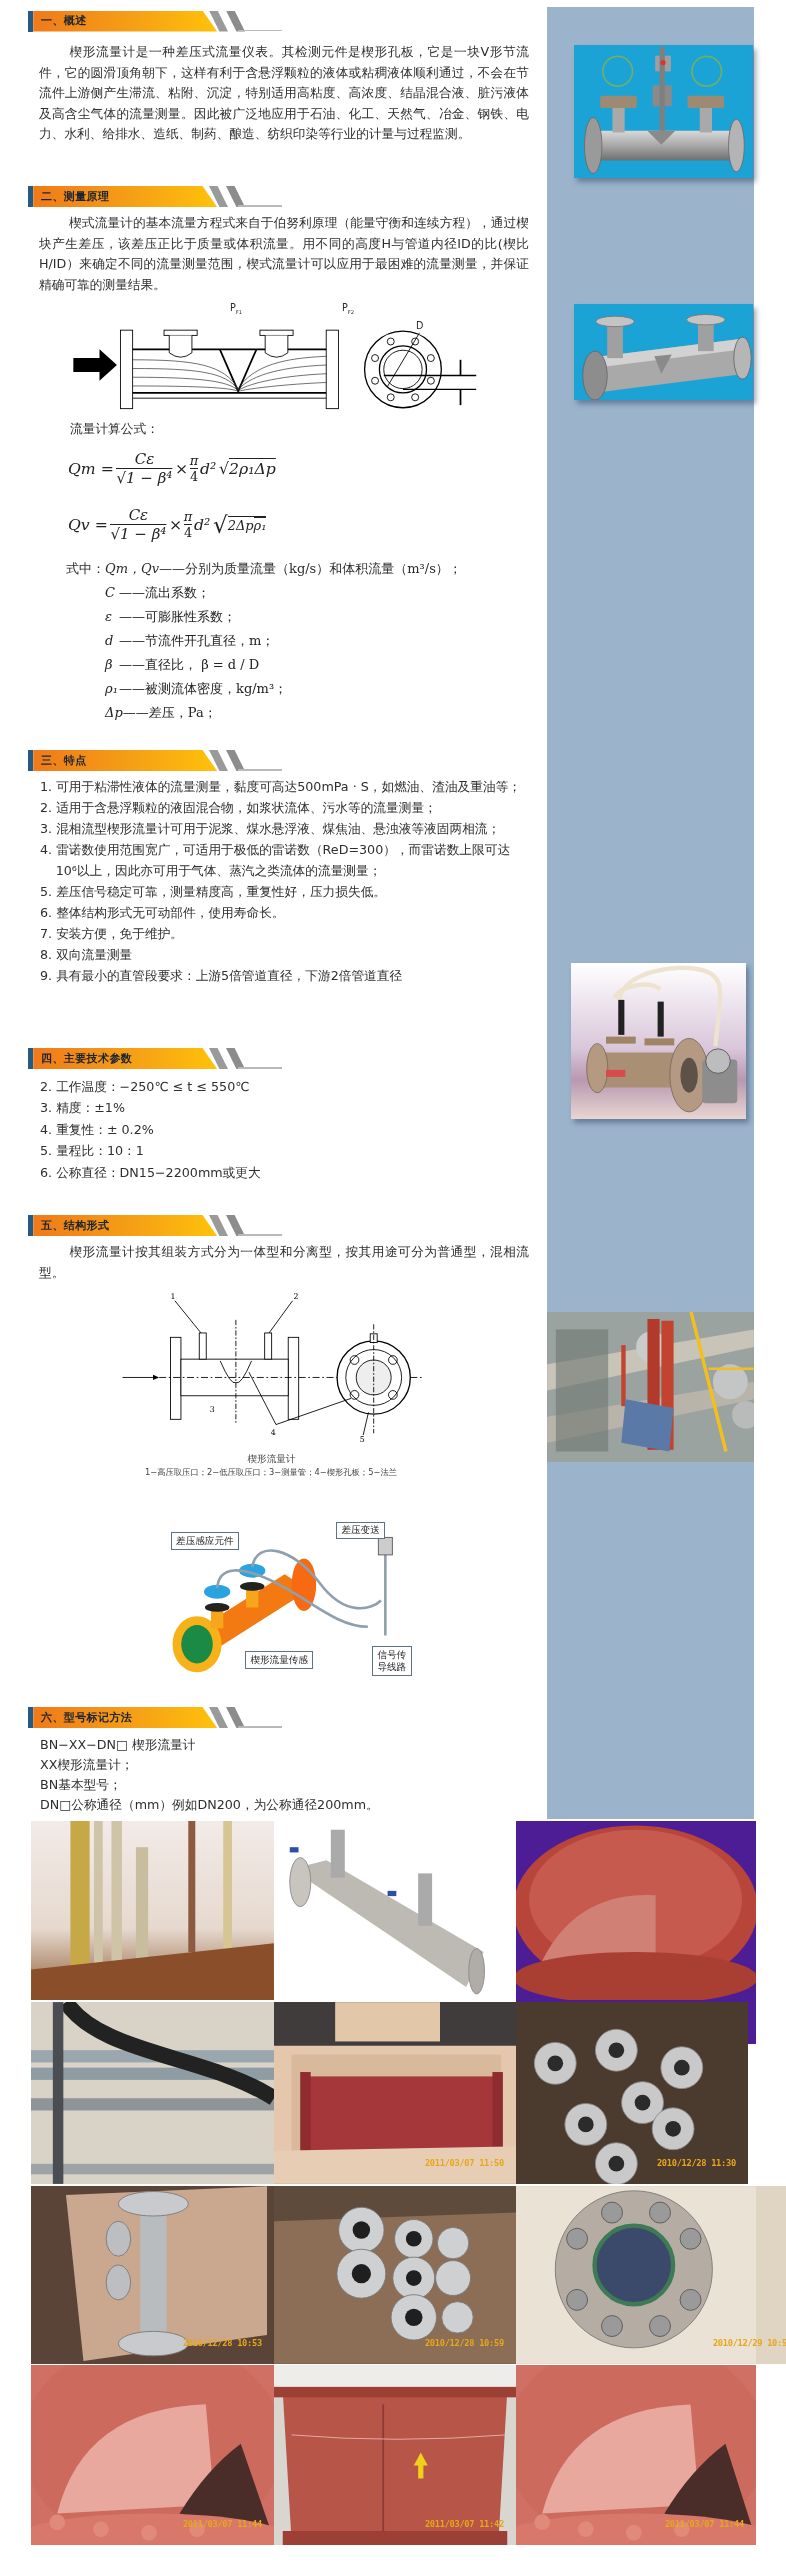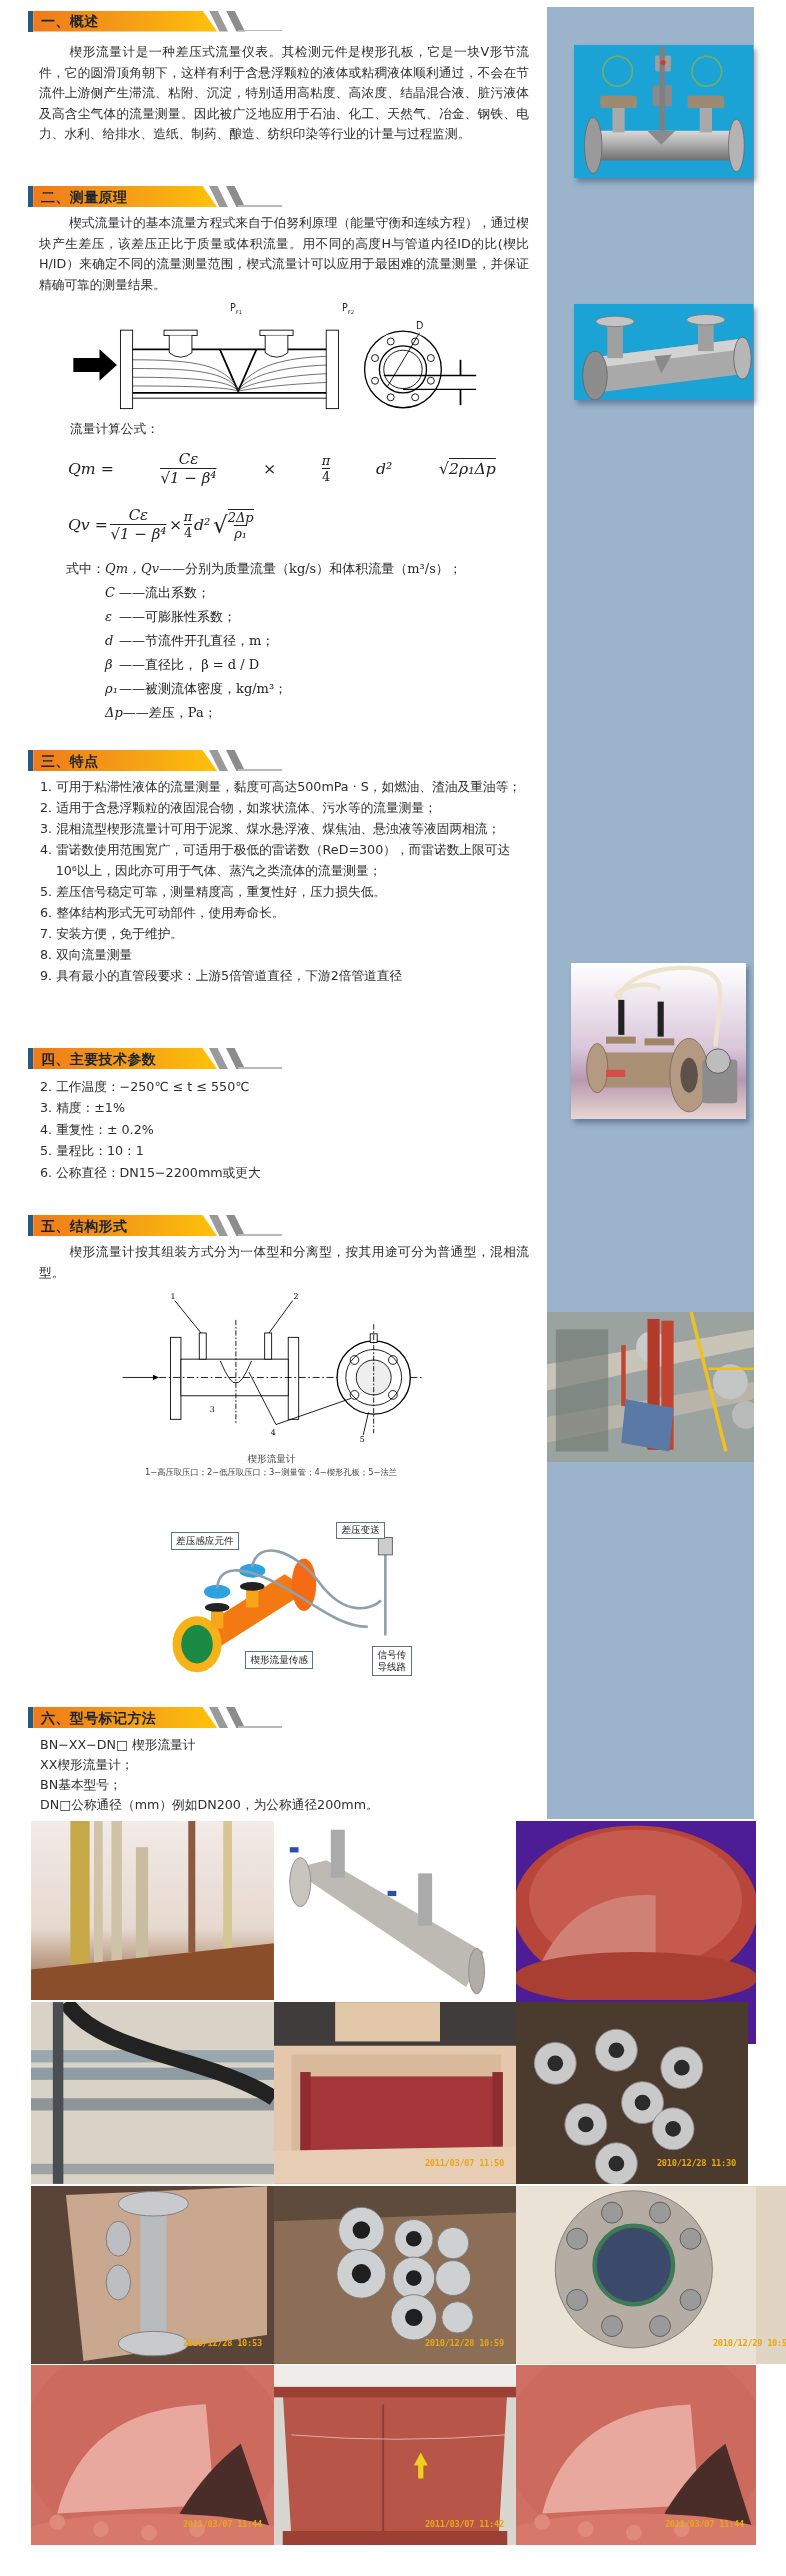--- a/index.html
+++ b/index.html
@@ -15,21 +15,21 @@
   .sec-head { position: absolute; left: 28px; width: 254px; height: 21px; }
   .sec-head .accent { position: absolute; left: 0; top: 0; width: 5.2px; height: 21px; background: #245a86; }
   .sec-head .grad { position: absolute; left: 5.2px; top: 0; width: 184px; height: 21px;
         background: linear-gradient(90deg, #ef7a1a 0%, #f5a016 55%, #ffc20a 100%);
         clip-path: polygon(0 0, 92% 0, 100% 100%, 0 100%); }
   .sec-head .stripe { position: absolute; top: 0; width: 19px; height: 21px; background: #9a9a9a;
         clip-path: polygon(0 0, 45% 0, 100% 100%, 55% 100%); }
   .sec-head .stripe.s1 { left: 181px; }
   .sec-head .stripe.s2 { left: 198px; background: #8c8c8c; }
   .sec-head .line { position: absolute; left: 210px; top: 19px; width: 44px; height: 1.7px; background: #b9b9b9; }
-  .sec-head .title { position: absolute; left: 13px; top: 2.6px; font-size: 14px; font-weight: bold; color: #1c2430; letter-spacing: 0.4px; }
+  .sec-head .title { position: absolute; left: 13px; top: 2.6px; font-size: 11px; font-weight: bold; color: #1c2430; letter-spacing: 0.4px; }
 
   .para { position: absolute; left: 39px; width: 490px; font-size: 12.7px; line-height: 20.5px; color: #2e2e2e; text-align: justify; }
   .para .indent { display: inline-block; width: 30px; }
 
   .list { position: absolute; left: 40px; width: 490px; font-size: 12.7px; line-height: 21px; color: #2e2e2e; }
   .list .item { padding-left: 15.7px; text-indent: -15.7px; }
 
   .formula { font-family: "DejaVu Serif", "Liberation Serif", serif; font-style: italic; font-size: 15.7px; color: #222; }
   .legend { position: absolute; left: 66px; font-family: "DejaVu Serif", "Liberation Serif", serif; font-size: 13px; line-height: 24px; color: #222; }
   .legend .sym { font-style: italic; display: inline-block; min-width: 14px; }
@@ -186,21 +186,21 @@
     <line x1="452" y1="64" x2="452" y2="82" stroke="#000" stroke-width="2"></line>
     <line x1="452" y1="98" x2="452" y2="116" stroke="#000" stroke-width="2"></line>
   </svg>
   <span style="position:absolute;left:164px;top:-1.7px;font-size:9.6px;"><span>P</span><sub style="font-size:5.2px;">F1</sub></span>
   <span style="position:absolute;left:276px;top:-1.7px;font-size:9.6px;"><span>P</span><sub style="font-size:5.2px;">F2</sub></span>
   <span style="position:absolute;left:350px;top:15.7px;font-size:9.6px;">D</span>
 </div>
 
 <div style="position:absolute;left:70px;top:421px;font-size:12.7px;">流量计算公式：</div>
 
-<div style="position:absolute;left:68px;top:446px;height:45px;display:flex;align-items:center;gap:44px;" class="formula">
+<div style="position:absolute;left:68px;top:446px;height:45px;display:flex;align-items:center;" class="formula">
   <span>Qm =</span>
   <span style="display:inline-flex;flex-direction:column;align-items:center;margin:0 2.6px;">
     <span style="font-size:15px;">Cε</span>
     <span style="border-top:1.3px solid #222;padding-top:0.9px;font-size:15px;">√<span style="text-decoration:overline;">1 − β⁴</span></span>
   </span>
   <span style="font-style:normal;">×</span>
   <span style="display:inline-flex;flex-direction:column;align-items:center;margin:0 1.7px;font-size:13px;">
     <span>π</span>
     <span style="border-top:1px solid #222;font-style:normal;">4</span>
   </span>
@@ -214,21 +214,21 @@
     <span style="font-size:15px;">Cε</span>
     <span style="border-top:1.3px solid #222;padding-top:0.9px;font-size:15px;">√<span style="text-decoration:overline;">1 − β⁴</span></span>
   </span>
   <span style="font-style:normal;">×</span>
   <span style="display:inline-flex;flex-direction:column;align-items:center;margin:0 1.7px;font-size:13px;">
     <span>π</span>
     <span style="border-top:1px solid #222;font-style:normal;">4</span>
   </span>
   <span style="margin-right:2.6px;">d²</span>
   <span style="font-size:23px;font-style:normal;">√</span>
-  <span style="display:inline-flex;flex-direction:column;align-items:center;border-top:1px solid #222;font-size:13px;">
+  <span style="display:inline-flex;flex-direction:row;align-items:center;border-top:1px solid #222;font-size:13px;">
     <span>2Δp</span>
     <span style="border-top:1px solid #222;">ρ₁</span>
   </span>
 </div>
 
 <div style="position:absolute;left:66px;top:560px;font-family:'DejaVu Serif','Liberation Serif',serif;font-size:13px;">
   <span>式中：</span><span style="font-style:italic;">Qm，Qv</span><span>——分别为质量流量（kg/s）和体积流量（m³/s）；</span>
 </div>
 <div class="legend" style="left:105px;top:581px;">
   <div><span class="sym">C</span><span>——流出系数；</span></div>

